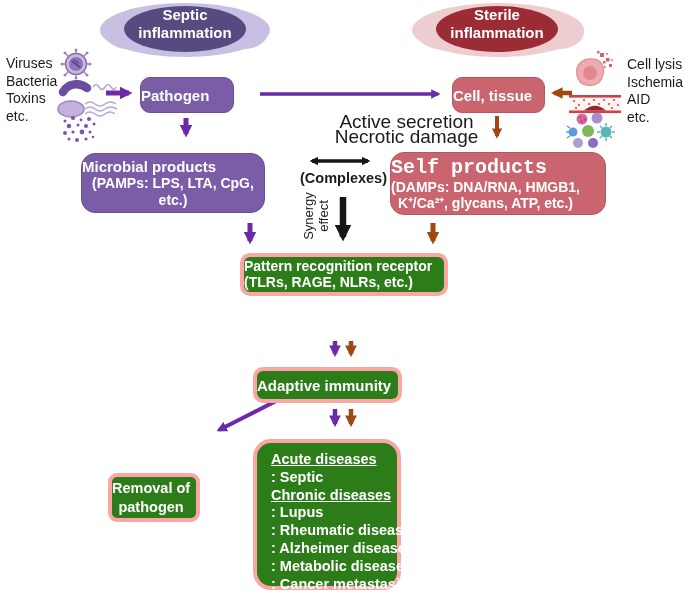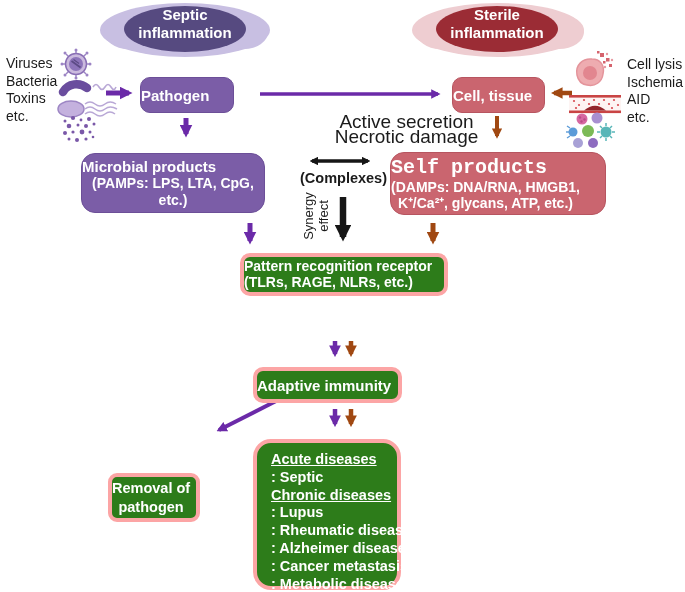--- a/index.html
+++ b/index.html
@@ -260,17 +260,17 @@
 pathogen</span>
   </div>
 
   <div class="dlist c-green">
     <div class="dl u">Acute diseases</div>
     <div class="dl">: Septic</div>
     <div class="dl u">Chronic diseases</div>
     <div class="dl">: Lupus</div>
     <div class="dl">: Rheumatic diseases</div>
     <div class="dl">: Alzheimer diseases</div>
+    <div class="dl">: Metabolic diseases</div>
     <div class="dl">: Cancer metastasis</div>
-    <div class="dl">: Metabolic diseases</div>
   </div>
 
 </div>
 
 </body></html>

